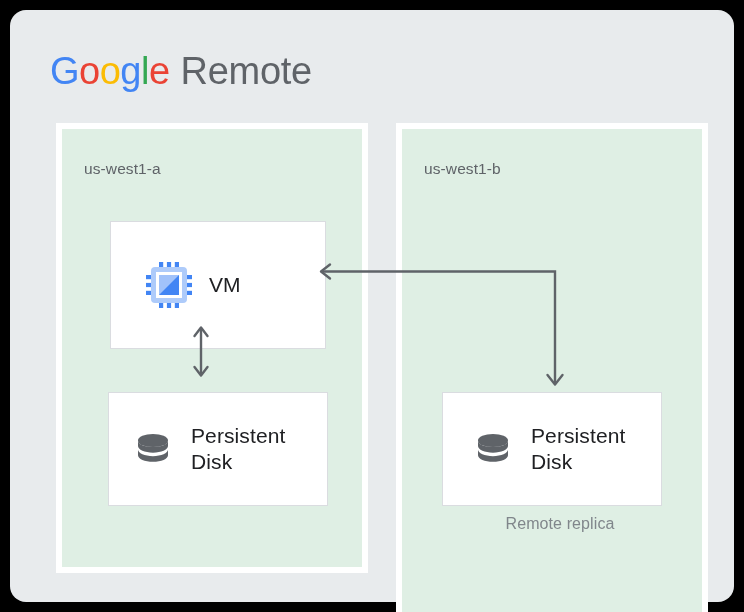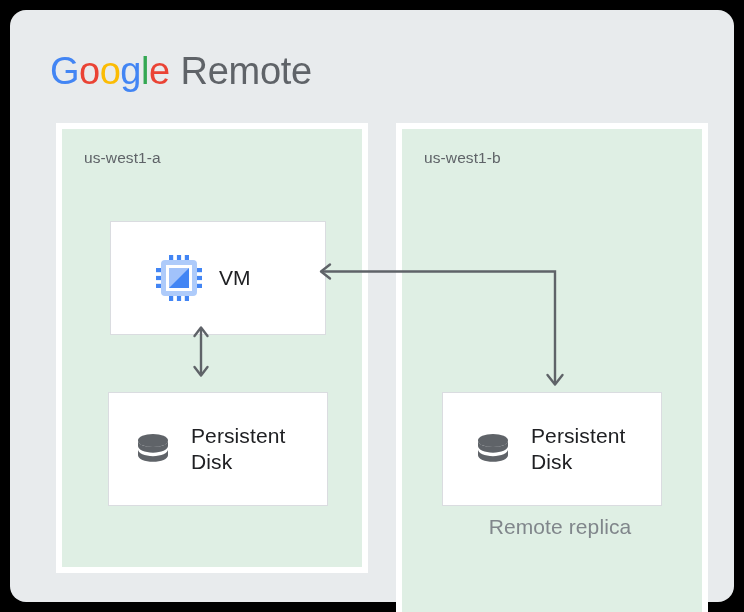--- a/index.html
+++ b/index.html
@@ -79,42 +79,42 @@
   }
   .zone-b {
     left: 386px;
     top: 113px;
     width: 312px;
     height: 560px;
   }
   .zone-label {
     position: absolute;
     left: 22px;
-    top: 20px;
+    top: 31px;
     font-size: 15.5px;
     color: #5f6368;
     letter-spacing: 0.1px;
     white-space: nowrap;
   }
 
   
   .card {
     position: absolute;
     background: #ffffff;
     border: 1px solid #dadce0;
     box-sizing: border-box;
     display: flex;
     align-items: center;
   }
   .card-vm {
     left: 48px;
     top: 92px;
     width: 216px;
-    height: 114px;
-    padding-left: 44px;
+    height: 128px;
+    padding-left: 34px;
   }
   .card-pd-a {
     left: 46px;
     top: 263px;
     width: 220px;
     height: 114px;
     padding-left: 22px;
   }
   .card-pd-b {
     left: 40px;
@@ -135,21 +135,21 @@
     max-width: 120px;
   }
 
   
   .caption {
     position: absolute;
     left: 0;
     right: 0;
     top: 386px;
     text-align: center;
-    font-size: 21px;
+    font-size: 16px;
     color: #80868b;
     letter-spacing: 0.1px;
     padding-left: 16px;
   }
 
   
   .icon {
     flex: 0 0 auto;
     display: block;
   }

